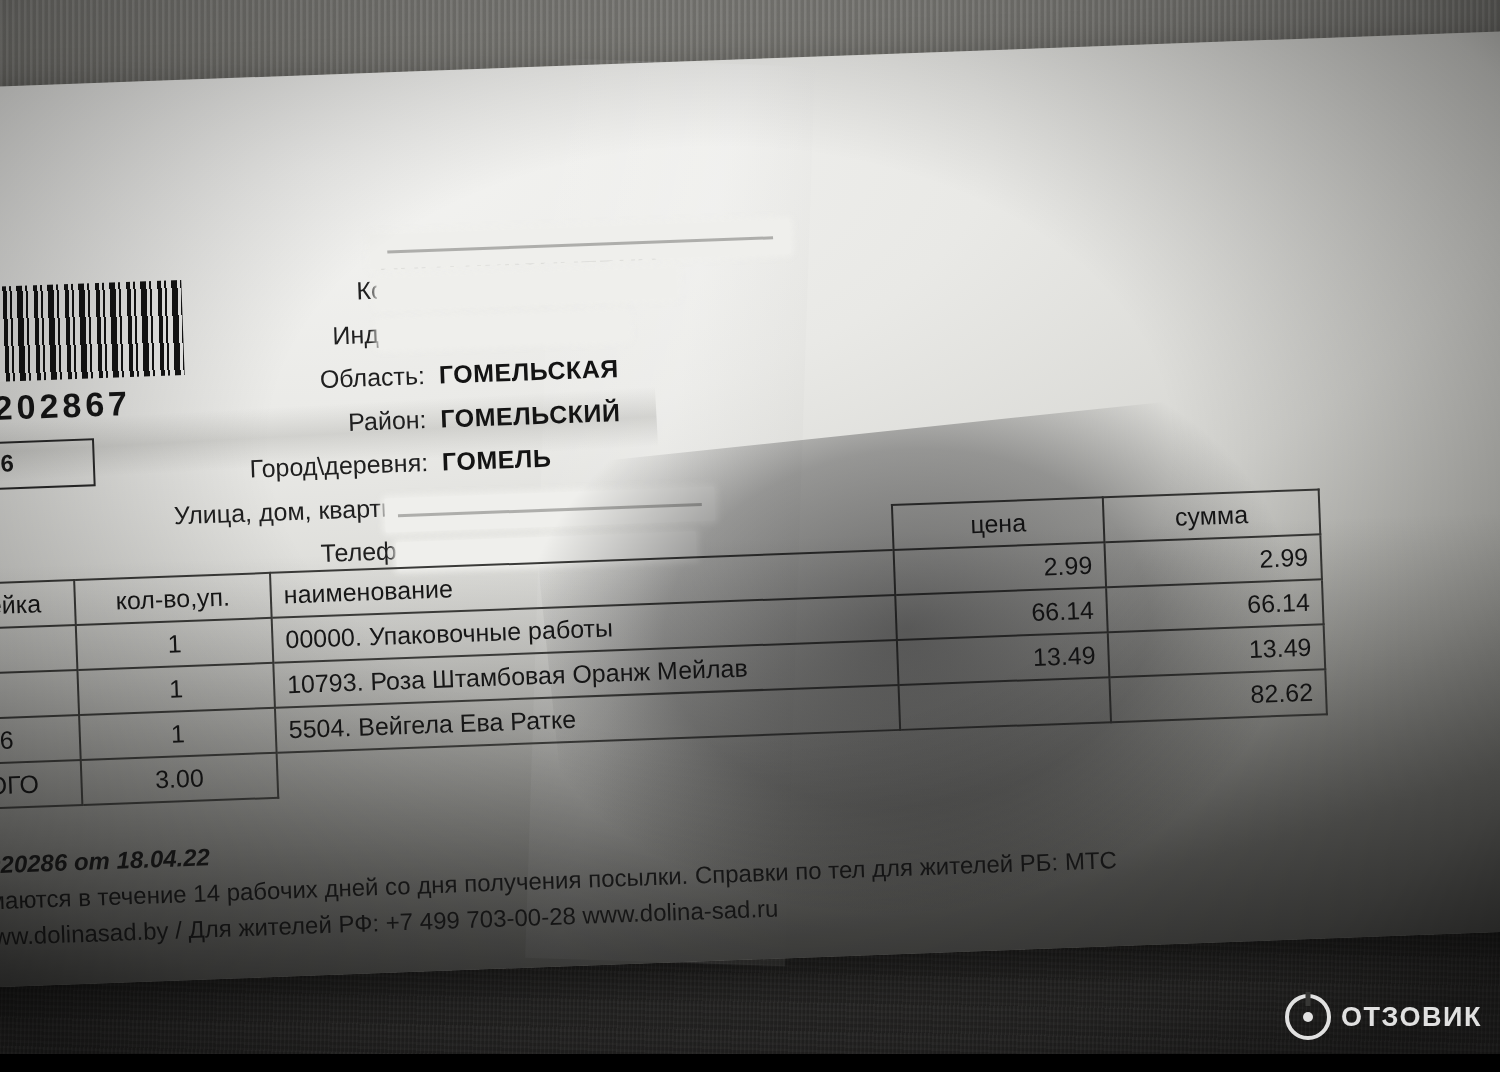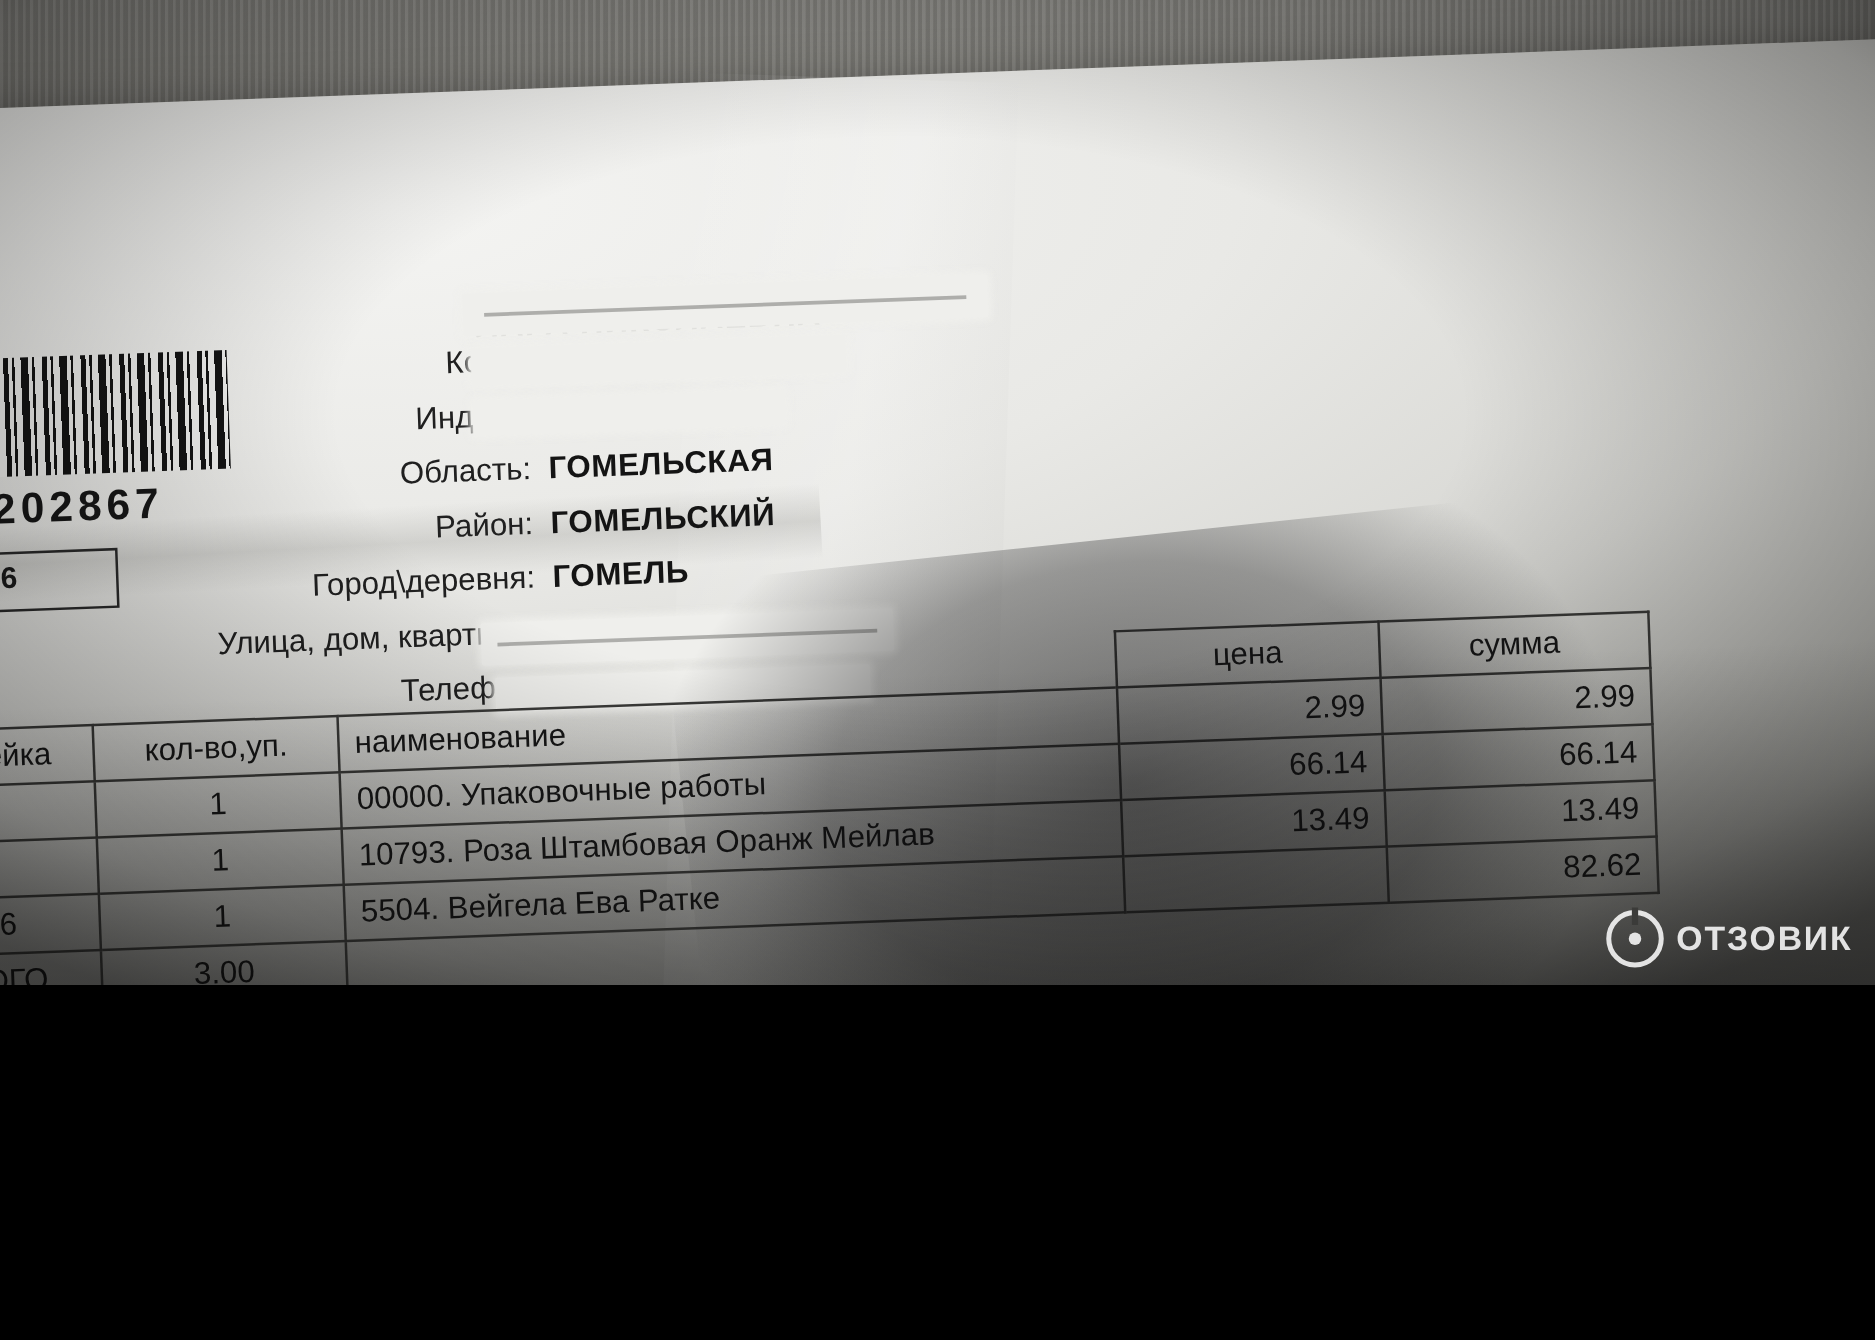--- a/index.html
+++ b/index.html
@@ -3,21 +3,21 @@
 <meta charset="utf-8">
 <style>
   html, body {
     margin: 0;
     padding: 0;
     background: #000;
   }
   #scene {
     position: relative;
     width: 1500px;
-    height: 788px;
+    height: 1054px;
     overflow: hidden;
     font-family: "Liberation Sans", sans-serif;
     background: #3a3a38;
   }
 
   
   .bg-towel {
     position: absolute;
     inset: 0;
     background:

